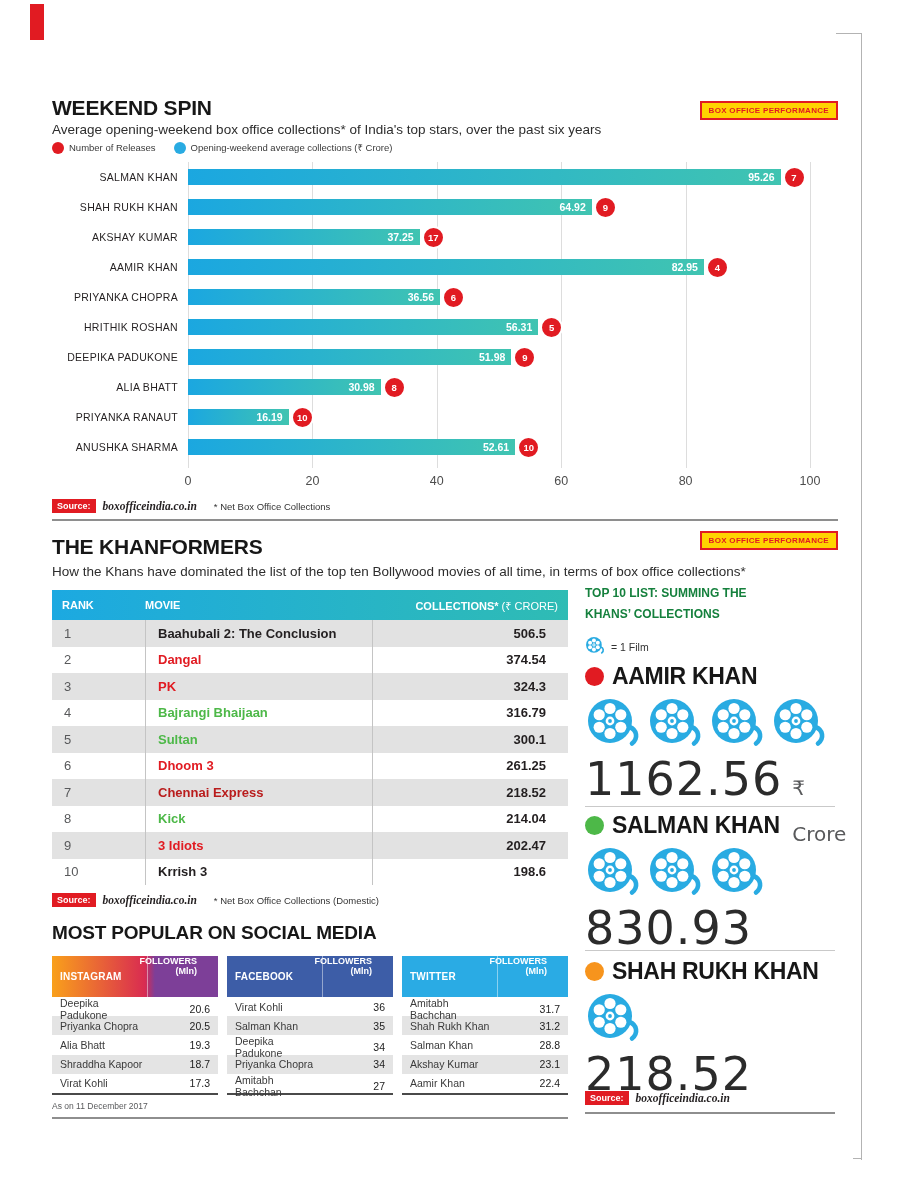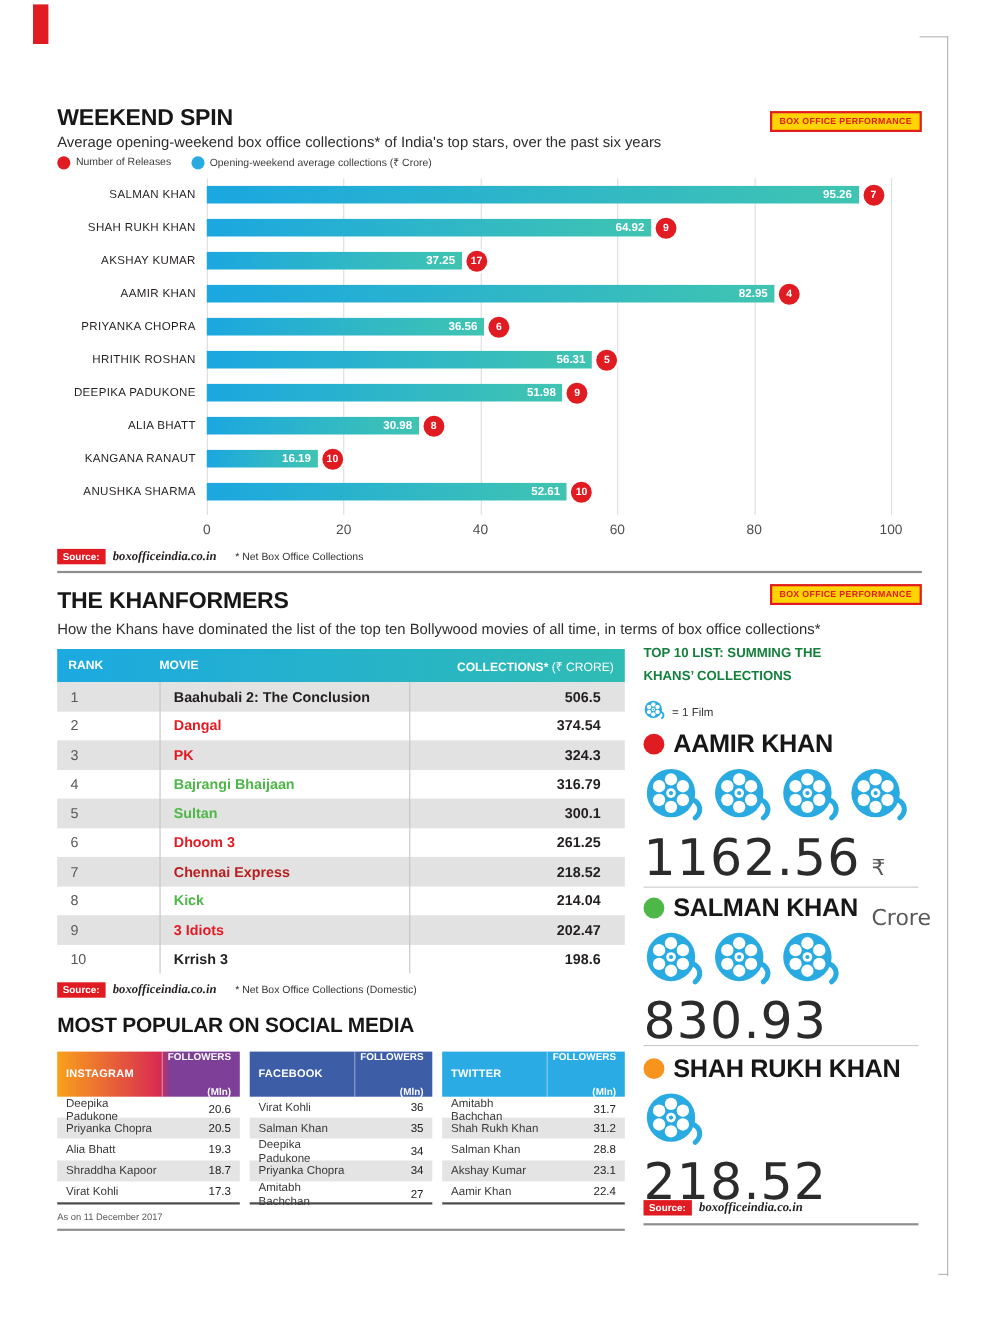--- a/index.html
+++ b/index.html
@@ -56,21 +56,21 @@
   .big-num{font-family:"DejaVu Sans",sans-serif;font-size:46px;line-height:46px;color:#2b2b2b;letter-spacing:1px;display:flex;align-items:baseline;gap:10px;margin-top:4px;}
   .big-unit{font-size:20px;color:#58595b;letter-spacing:0;}
   .thin-rule{background:#c9c9c9;height:1px;}
   .film-legend{display:flex;align-items:center;gap:6px;font-size:10.5px;color:#333;}
   
   #social{left:52px;top:922px;width:516px;}
   .soc-wrap{display:flex;gap:9px;margin-top:12px;}
   .soc-table{width:166px;}
   .soc-head{display:grid;grid-template-columns:95px 71px;height:41px;color:#fff;}
   .soc-head .p{display:flex;align-items:center;padding-left:8px;font-size:10px;font-weight:800;letter-spacing:.2px;}
-  .soc-head .f{display:flex;flex-direction:column;align-items:flex-end;justify-content:space-between;padding-right:8px;font-size:9px;font-weight:800;line-height:10px;border-left:1px solid rgba(255,255,255,.45);}
+  .soc-head .f{display:flex;flex-direction:column;align-items:flex-end;justify-content:flex-start;padding-right:21px;font-size:9px;font-weight:800;line-height:10px;border-left:1px solid rgba(255,255,255,.45);}
   .soc-row{display:grid;grid-template-columns:95px 71px;height:19.2px;align-items:center;font-size:10.5px;color:#3a3a3a;}
   .soc-row:nth-child(even){background:#e4e4e4;}
   .soc-row .n{padding-left:8px;}
   .soc-row .v{text-align:right;padding-right:8px;color:#222;}
   .soc-bottom{border-bottom:2px solid #4a4a4a;}
   .small-note{font-size:8.5px;color:#58595b;margin-top:6px;}
 </style>
 </head>
 <body>
 
@@ -172,21 +172,21 @@
         <div class="chart-row">
           <div class="chart-label">ALIA BHATT</div>
           <div class="chart-track">
             <div class="bar" style="width: 192.696px;">
               <span class="bar-val">30.98</span>
             </div>
             <div class="rel-circle">8</div>
           </div>
         </div>
         <div class="chart-row">
-          <div class="chart-label">KANGANA RANAUT</div>
+          <div class="chart-label">PRIYANKA RANAUT</div>
           <div class="chart-track">
             <div class="bar" style="width: 100.702px;">
               <span class="bar-val">16.19</span>
             </div>
             <div class="rel-circle">10</div>
           </div>
         </div>
         <div class="chart-row">
           <div class="chart-label">ANUSHKA SHARMA</div>
           <div class="chart-track">

